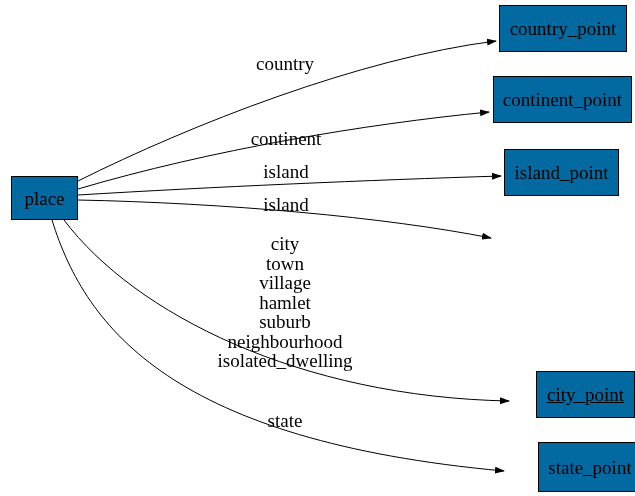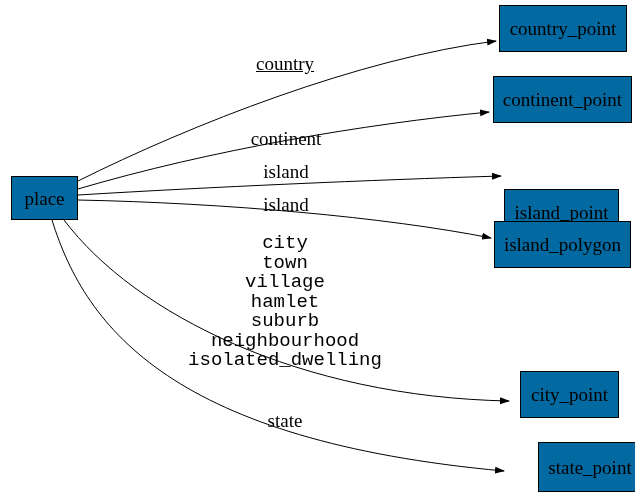--- a/index.html
+++ b/index.html
@@ -38,32 +38,31 @@
   .edge-label {
     position: absolute;
     transform: translateX(-50%);
     font-size: 19px;
     line-height: 19.5px;
     white-space: nowrap;
     text-align: center;
   }
   .edge-label.multiline {
     white-space: pre-line;
-    font-family: Liberation Mono, monospace;
   }
   
   #node-place          { left: 11px;  top: 176px; width: 67px;  height: 44px; }
   #node-country-point  { left: 499px; top: 5px;   width: 128px; height: 47px; }
   #node-continent-point{ left: 493px; top: 76px;  width: 139px; height: 47px; }
-  #node-island-point   { left: 504px; top: 149px; width: 115px; height: 47px; margin-top: 40px; }
+  #node-island-point   { left: 504px; top: 149px; width: 115px; height: 47px; }
   #node-island-polygon { left: 494px; top: 221px; width: 137px; height: 47px; }
-  #node-city-point     { left: 520px; top: 371px; width: 99px;  height: 47px; }
+  #node-city-point     { left: 536px; top: 371px; width: 99px;  height: 47px; text-decoration: underline; }
   #node-state-point    { left: 538px; top: 442px; width: 104px; height: 50px; }
   
-  #label-country   { left: 285px; top: 54px; text-decoration: underline; }
+  #label-country   { left: 285px; top: 54px; }
   #label-continent { left: 286px; top: 119px; margin-top: 10px; }
   #label-island-1  { left: 286px; top: 162px; }
   #label-island-2  { left: 286px; top: 195px; }
   #label-city-list { left: 285px; top: 234px; }
   #label-state     { left: 285px; top: 411px; }
 </style>
 </head>
 <body>
 
 <div id="canvas">
@@ -79,21 +78,20 @@
     <path d="M 78 195 C 210 187, 370 180, 501 176" fill="none" stroke-width="1" marker-end="url(#arrowhead)" stroke="#000000"></path>
     <path d="M 78 200 C 225 203, 385 217, 491 238" fill="none" stroke-width="1" marker-end="url(#arrowhead)" stroke="#000000"></path>
     <path d="M 64 220 C 135 314, 300 397, 509 401" fill="none" stroke-width="1" marker-end="url(#arrowhead)" stroke="#000000"></path>
     <path d="M 52 220 C 86 330, 175 441, 504 471" fill="none" stroke-width="1" marker-end="url(#arrowhead)" stroke="#000000"></path>
   </svg>
 
   <div class="node" id="node-place">place</div>
   <div class="node" id="node-country-point">country_point</div>
   <div class="node" id="node-continent-point">continent_point</div>
   <div class="node" id="node-island-point">island_point</div>
-  <div class="node" id="node-island-polygon">island_polygon</div>
   <div class="node" id="node-city-point">city_point</div>
   <div class="node" id="node-state-point">state_point</div>
 
   <div class="edge-label" id="label-country">country</div>
   <div class="edge-label" id="label-continent">continent</div>
   <div class="edge-label" id="label-island-1">island</div>
   <div class="edge-label" id="label-island-2">island</div>
   <div class="edge-label multiline" id="label-city-list">city
 town
 village

